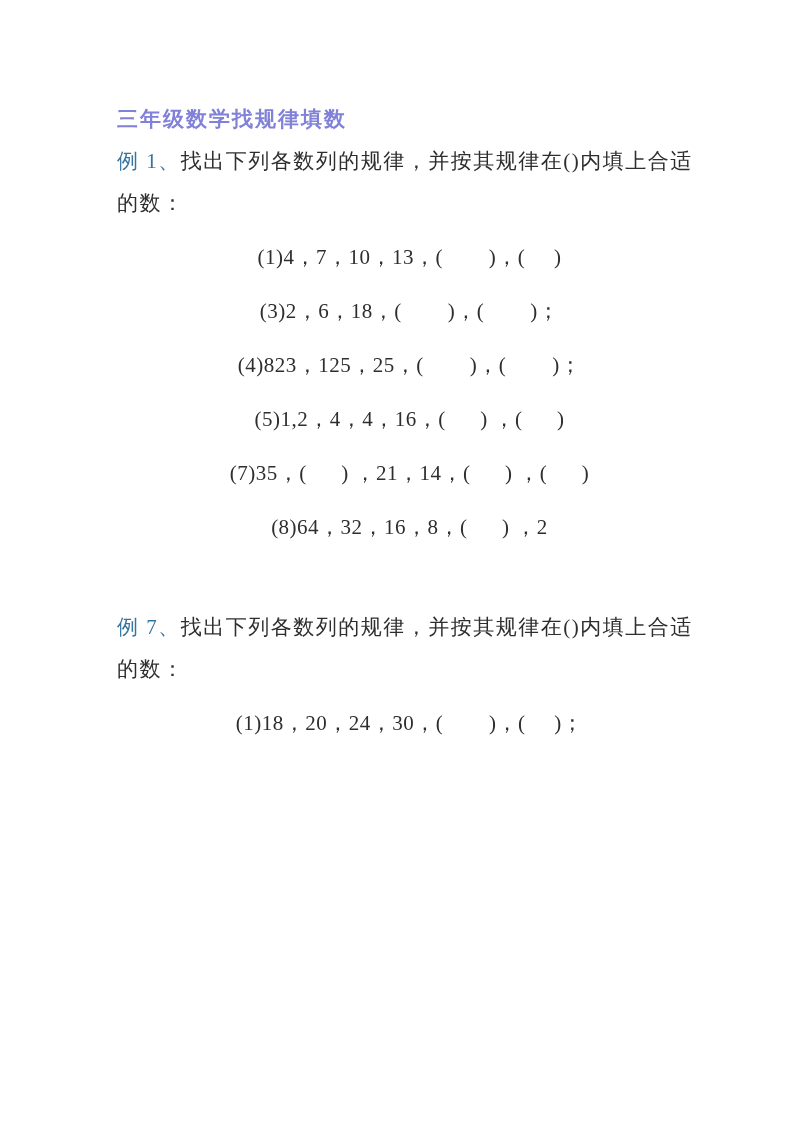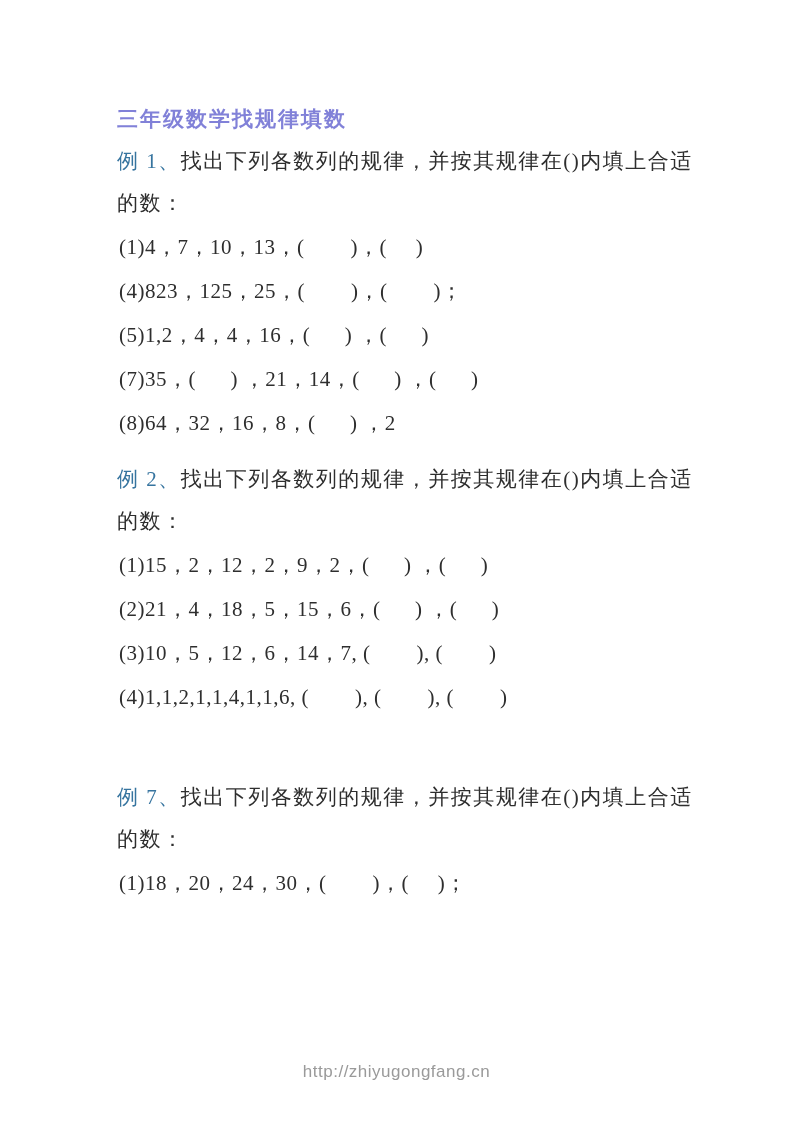--- a/index.html
+++ b/index.html
@@ -36,25 +36,26 @@
     font-size: 21px;
     line-height: 42px;
     letter-spacing: 1.5px;
     word-break: break-all;
   }
   .heading .label {
     color: var(--label-color, #36749f);
     font-weight: normal;
   }
   .line {
-    margin: 2px;
+    margin: 12px;
     font-size: 21px;
     line-height: 42px;
     letter-spacing: 0.5px;
     white-space: pre;
+    text-align: center;
   }
   .section-2 { margin-top: 14px; }
   .section-3 { margin-top: 58px; }
   .footer {
     position: absolute;
     top: 1062px;
     left: 0;
     width: 793px;
     text-align: center;
     font-family: "Liberation Sans", "DejaVu Sans", sans-serif;
@@ -67,35 +68,28 @@
 <body>
 
 <div class="page">
   <div class="content">
 
     <h1 class="title">三年级数学找规律填数</h1>
 
     <section class="section-1">
       <p class="heading"><span class="label">例 1、</span><span>找出下列各数列的规律，并按其规律在()内填上合适的数：</span></p>
       <p class="line">(1)4，7，10，13，(        )，(     )</p>
+      <p class="line">(3)2，6，18，(        )，(        )；</p>
       <p class="line">(4)823，125，25，(        )，(        )；</p>
       <p class="line">(5)1,2，4，4，16，(      ) ，(      )</p>
       <p class="line">(7)35，(      ) ，21，14，(      ) ，(      )</p>
       <p class="line">(8)64，32，16，8，(      ) ，2</p>
     </section>
 
-    <section class="section-2">
-      <p class="heading"><span class="label">例 2、</span><span>找出下列各数列的规律，并按其规律在()内填上合适的数：</span></p>
-      <p class="line">(1)15，2，12，2，9，2，(      ) ，(      )</p>
-      <p class="line">(2)21，4，18，5，15，6，(      ) ，(      )</p>
-      <p class="line">(3)10，5，12，6，14，7, (        ), (        )</p>
-      <p class="line">(4)1,1,2,1,1,4,1,1,6, (        ), (        ), (        )</p>
-    </section>
 
     <section class="section-3">
       <p class="heading"><span class="label">例 7、</span><span>找出下列各数列的规律，并按其规律在()内填上合适的数：</span></p>
       <p class="line">(1)18，20，24，30，(        )，(     )；</p>
     </section>
 
   </div>
 
-  <div class="footer">http://zhiyugongfang.cn</div>
 </div>
 
 </body></html>

